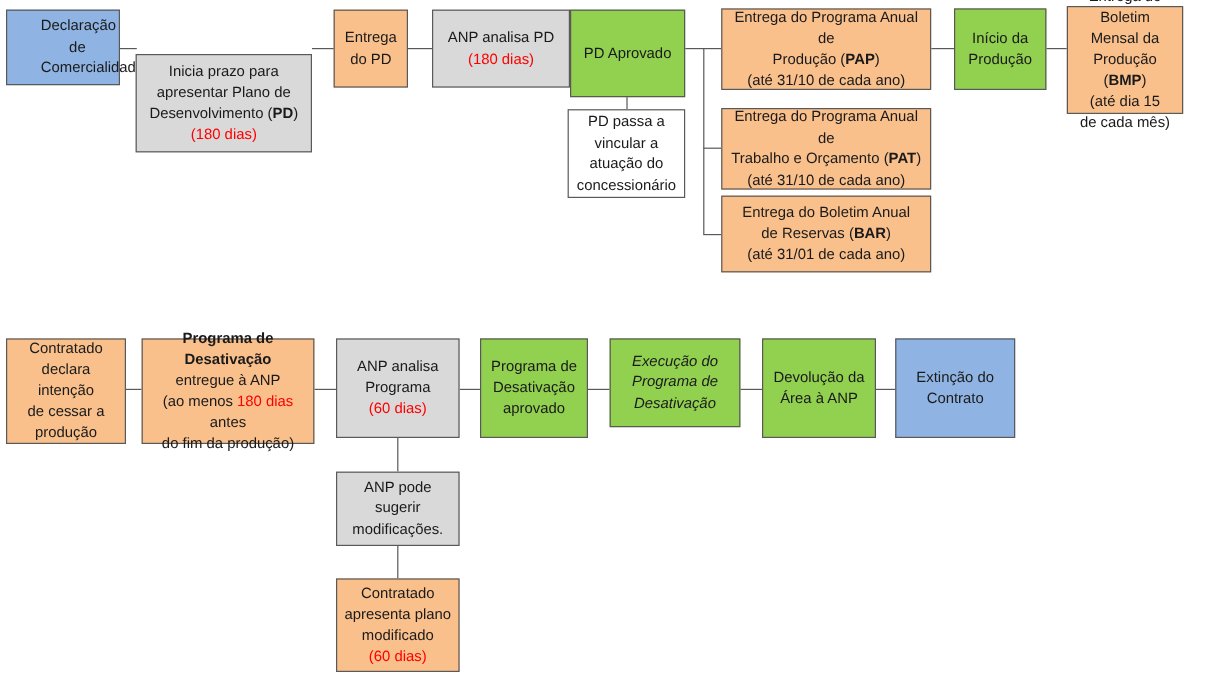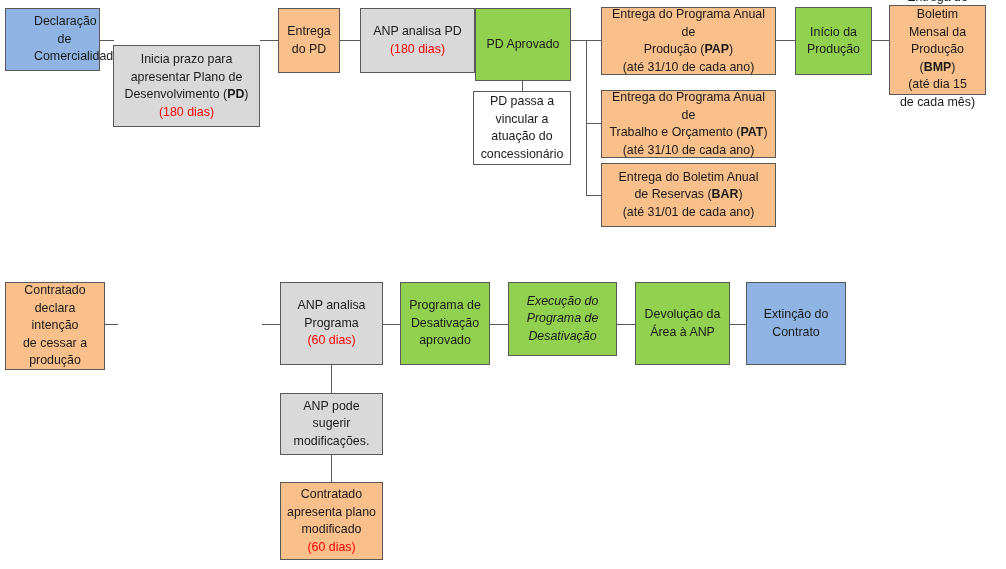--- a/index.html
+++ b/index.html
@@ -166,20 +166,28 @@
 
   <div class="node c-orange" style="left:5px; top:282px; width:100px; height:88px;">
     <span class="txt">
       <span>Contratado</span><br>
       <span>declara intenção</span><br>
       <span>de cessar a</span><br>
       <span>produção</span>
     </span>
   </div>
 
+  <div class="node c-orange" style="left:118px; top:282px; width:144px; height:88px;">
+    <span class="txt">
+      <span><b>Programa de Desativação</b></span><br>
+      <span>entregue à ANP</span><br>
+      <span>(ao menos <span class="days">180 dias</span> antes</span><br>
+      <span>do fim da produção)</span>
+    </span>
+  </div>
 
   <div class="node c-gray" style="left:280px; top:282px; width:103px; height:83px;">
     <span class="txt">
       <span>ANP analisa</span><br>
       <span>Programa</span><br>
       <span class="days">(60 dias)</span>
     </span>
   </div>
 
   <div class="node c-green" style="left:400px; top:282px; width:90px; height:83px;">

